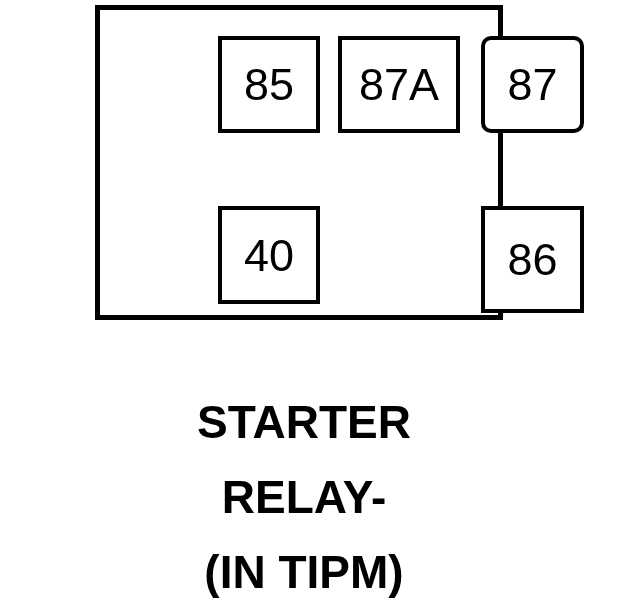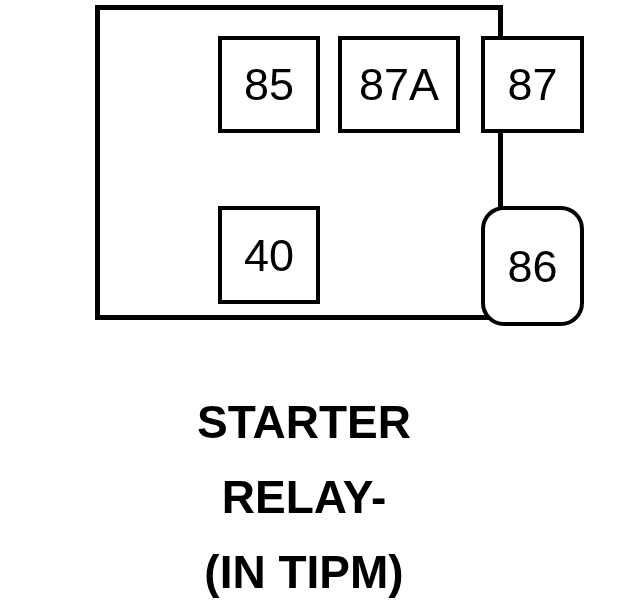--- a/index.html
+++ b/index.html
@@ -52,24 +52,24 @@
     font-size: 45px;
     line-height: 1;
     letter-spacing: 0px;
     color: #000000;
     white-space: nowrap;
   }
 
   
   #terminal-85  { left: 118px; top: 26px;  width: 102px; height: 97px; }
   #terminal-87a { left: 238px; top: 26px;  width: 122px; height: 97px; }
-  #terminal-87  { left: 381px; top: 26px;  width: 103px; height: 97px; }
+  #terminal-87  { left: 381px; top: 26px;  width: 103px; height: 97px; border-radius: 10px; }
   
   #terminal-30  { left: 118px; top: 196px; width: 102px; height: 98px; }
-  #terminal-86  { left: 381px; top: 196px; width: 103px; height: 120px; border-radius: 23px; }
+  #terminal-86  { left: 381px; top: 196px; width: 103px; height: 107px; }
 
   
   #relay-caption {
     position: absolute;
     left: 0;
     top: 385px;
     width: 608px;
     text-align: center;
   }
   .caption-line {

